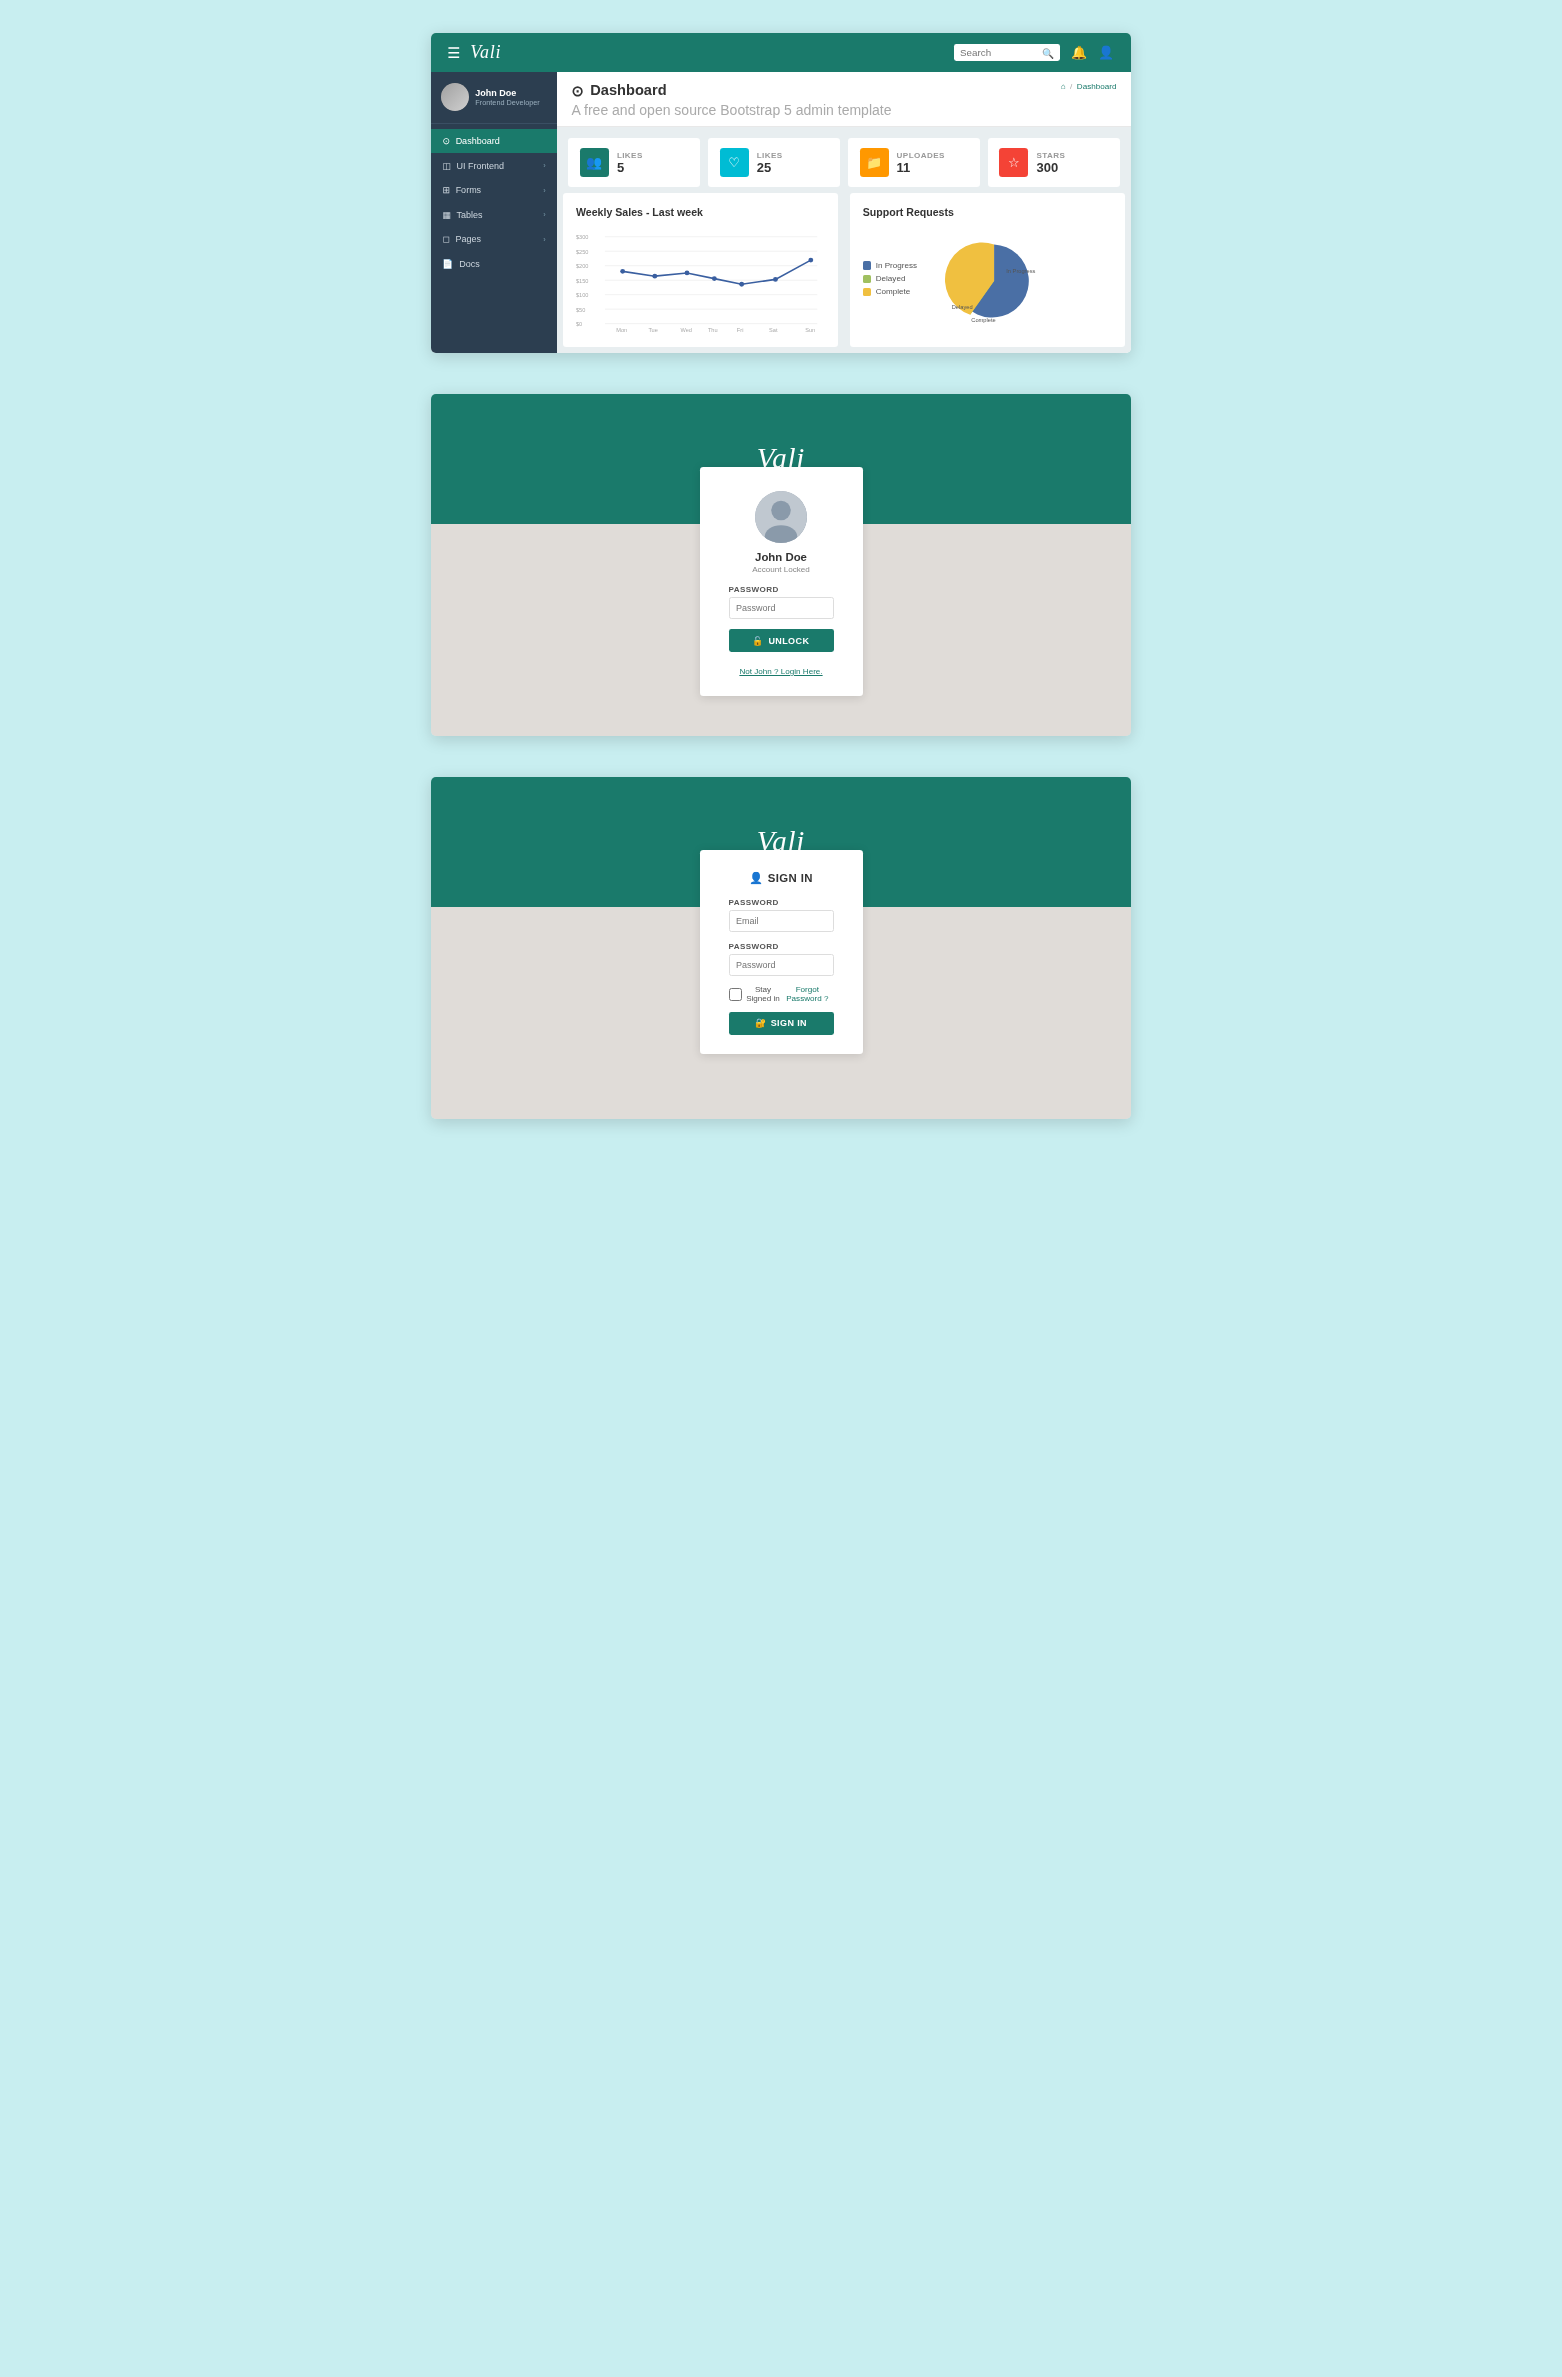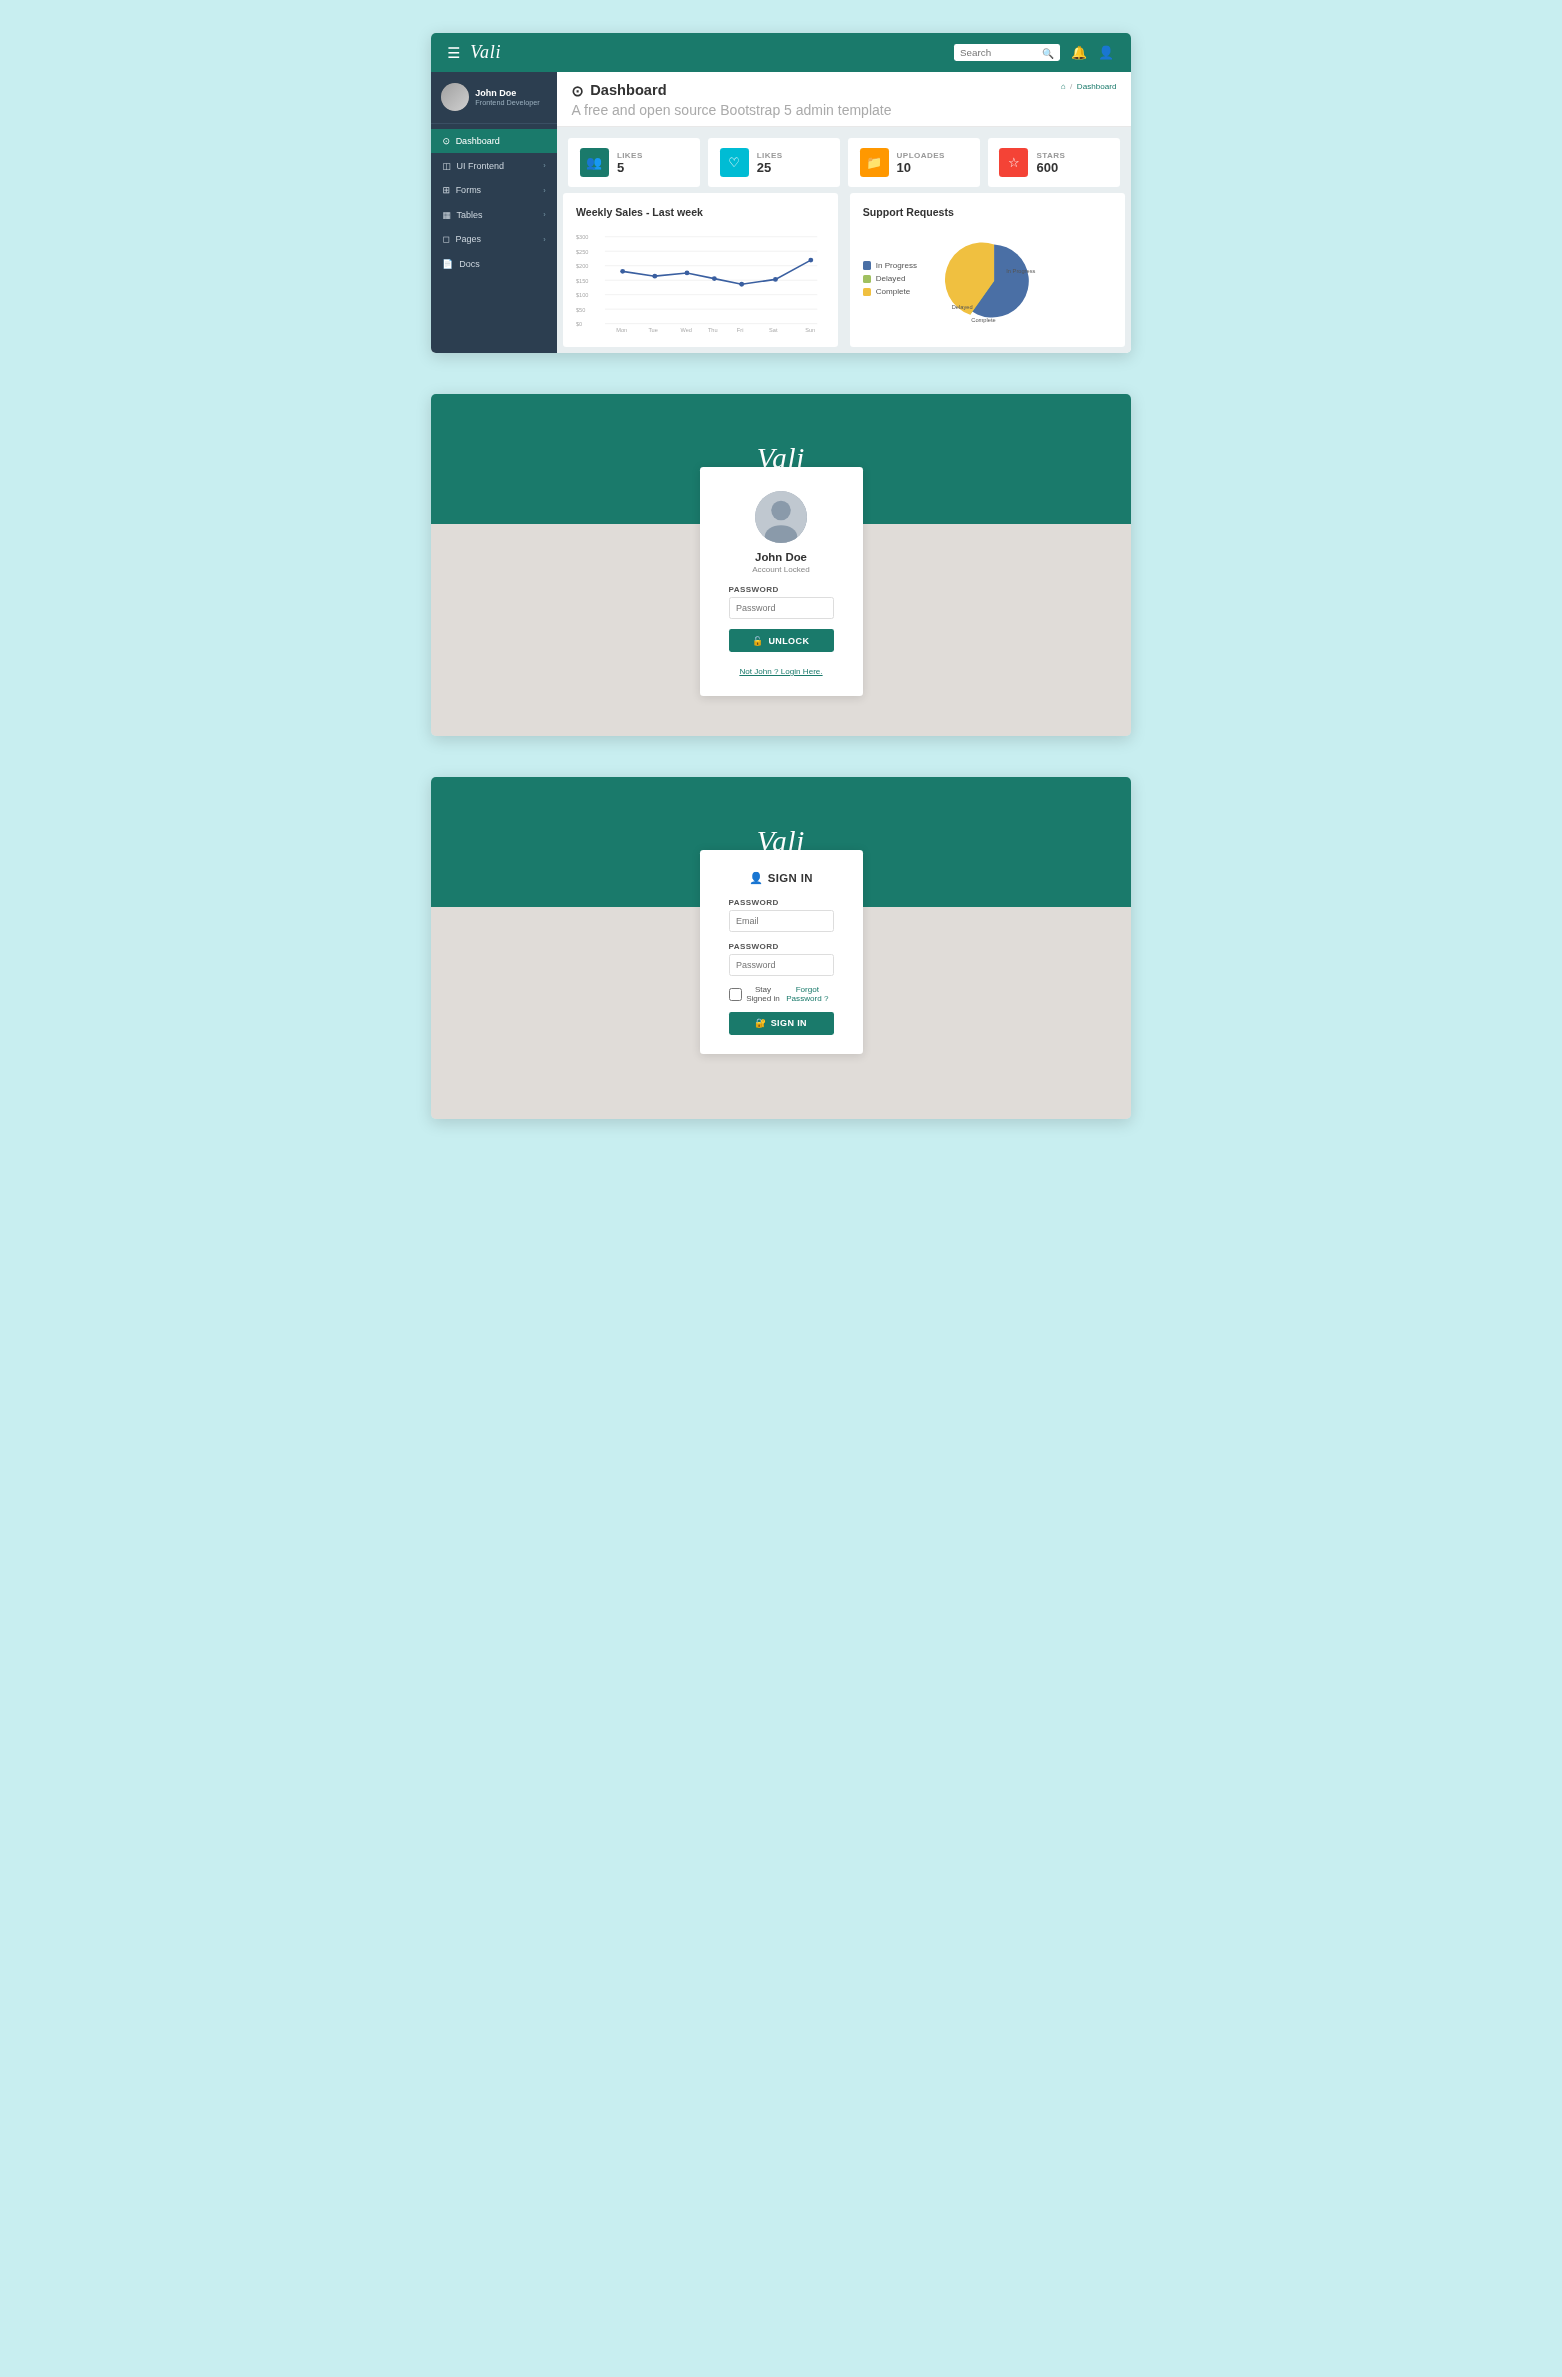--- a/index.html
+++ b/index.html
@@ -499,28 +499,28 @@
           <div class="stat-icon cyan">♡</div>
           <div>
             <div class="stat-label">LIKES</div>
             <div class="stat-value">25</div>
           </div>
         </div>
         <div class="stat-card">
           <div class="stat-icon orange">📁</div>
           <div>
             <div class="stat-label">UPLOADES</div>
-            <div class="stat-value">10</div>
+            <div class="stat-value">11</div>
           </div>
         </div>
         <div class="stat-card">
           <div class="stat-icon red">☆</div>
           <div>
             <div class="stat-label">STARS</div>
-            <div class="stat-value">600</div>
+            <div class="stat-value">300</div>
           </div>
         </div>
       </div>
 
       <div class="charts-row">
 
         <div class="chart-card">
           <div class="chart-title">Weekly Sales - Last week</div>
           <div class="line-chart-area">
             <svg width="100%" height="106" viewBox="0 0 310 130">

